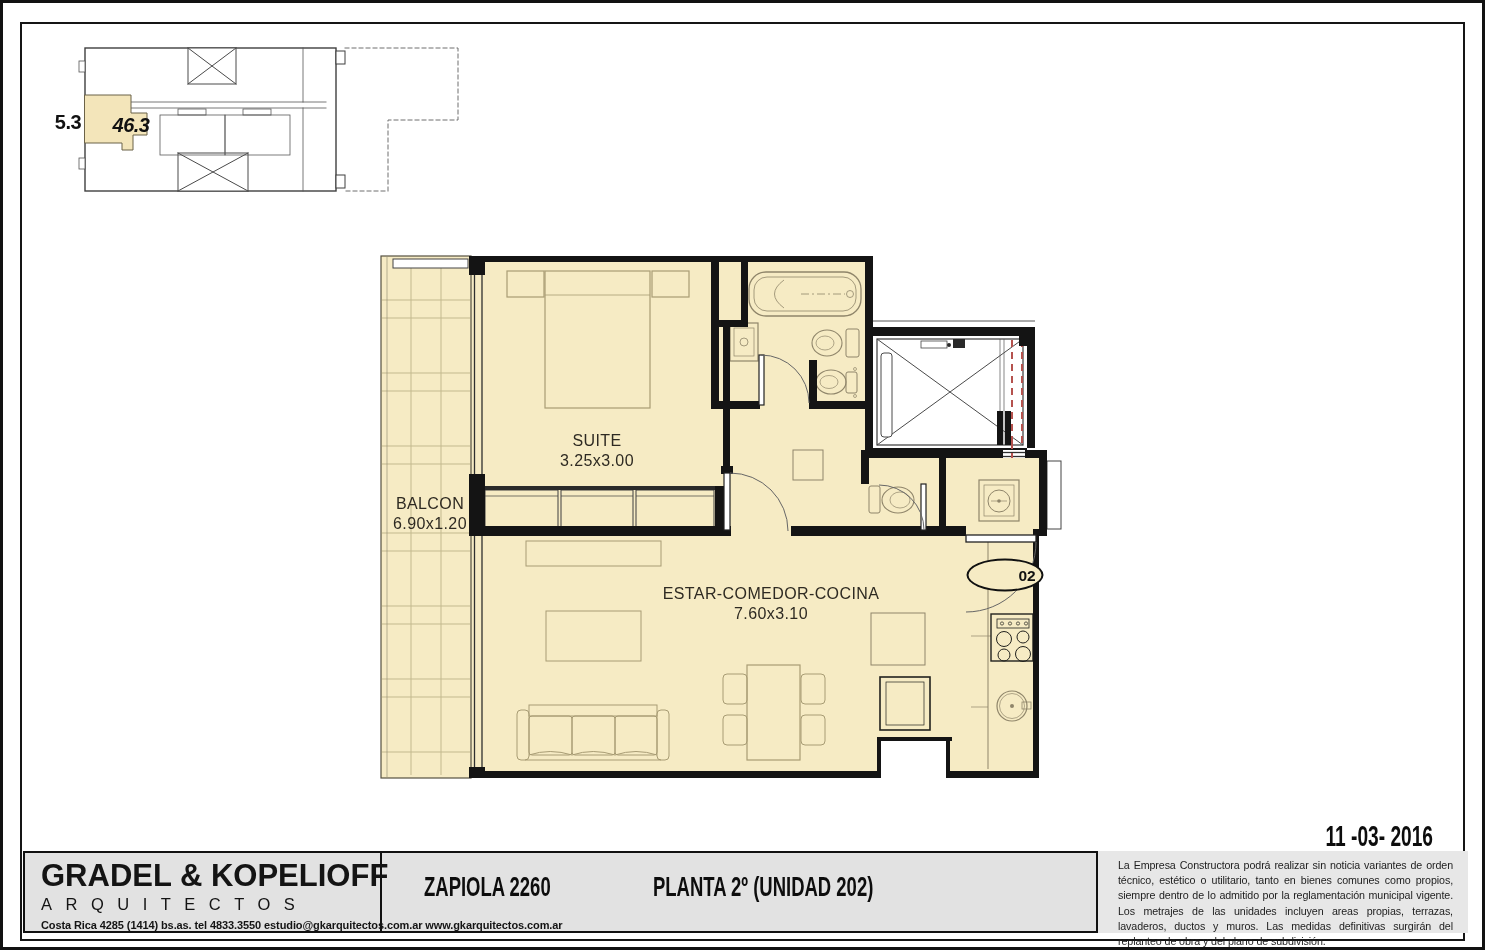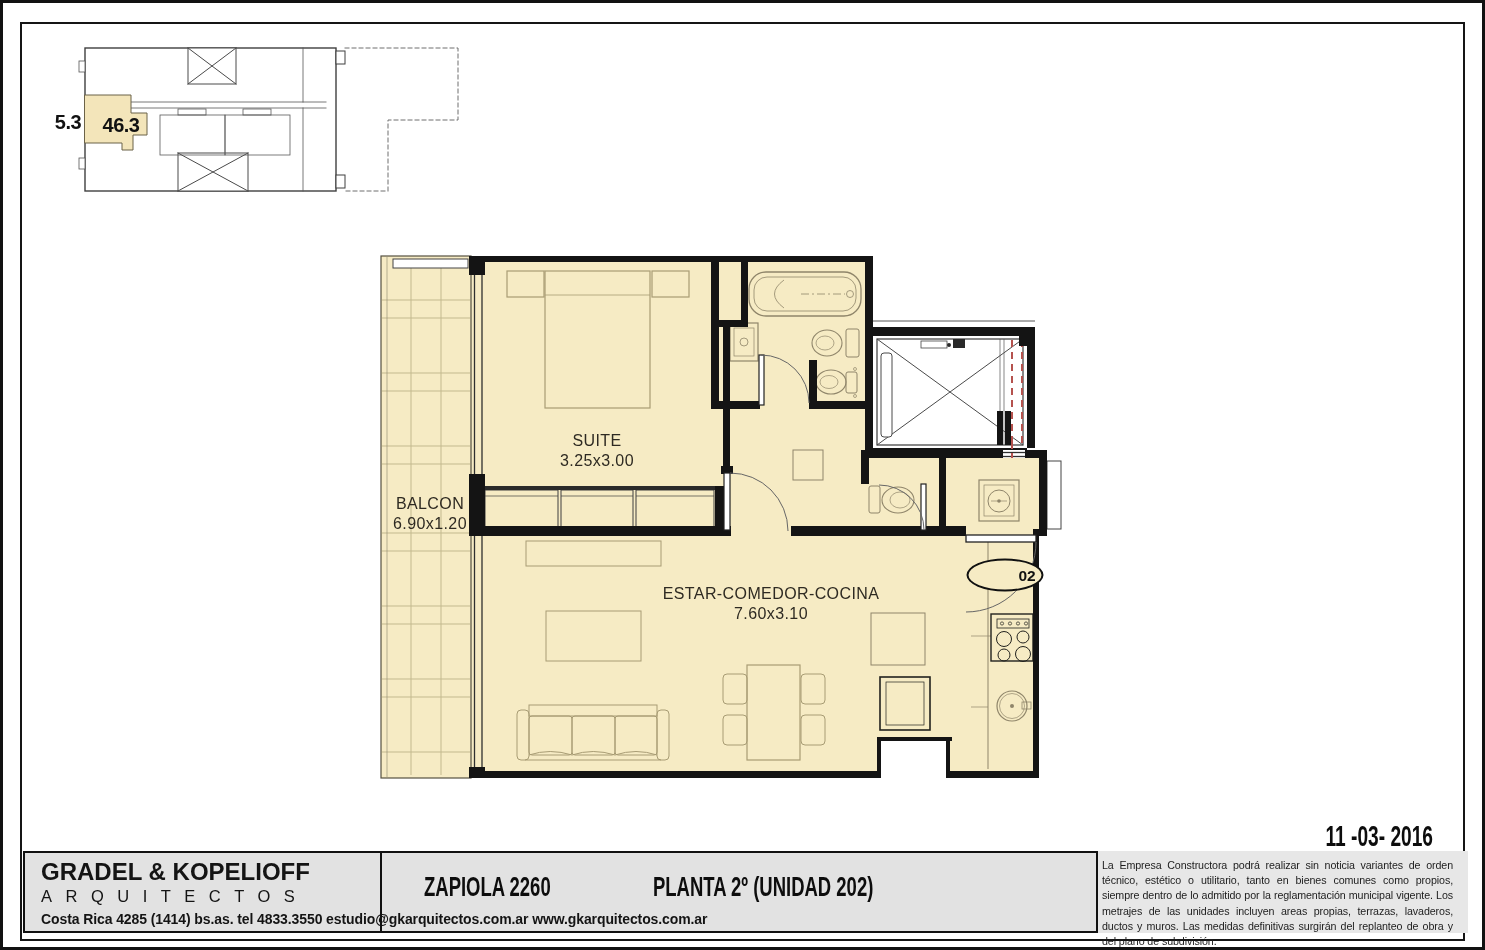--- a/index.html
+++ b/index.html
@@ -19,28 +19,28 @@
          background:#f6ebc4;color:#111;font-weight:bold;font-size:15.5px;
          display:flex;align-items:center;justify-content:center;padding-left:44px;}
   .date{position:absolute;left:1250px;top:817px;width:180px;text-align:right;
          font-weight:bold;font-size:29px;color:#0d0d0d;transform:scaleX(.66);
          transform-origin:right center;white-space:nowrap;}
   
   .band{position:absolute;left:20px;top:848px;width:1445px;height:82px;
          background:#e2e2e2;border:2px solid #111;box-sizing:border-box;}
   .band-divider{position:absolute;top:848px;width:2px;height:82px;background:#111;}
   .logo{position:absolute;left:38px;top:855px;width:320px;color:#141414;}
-  .logo-name{font-weight:bold;font-size:24px;letter-spacing:0px;white-space:nowrap;}
+  .logo-name{font-weight:bold;font-size:31px;letter-spacing:0px;white-space:nowrap;}
   .logo-sub{font-size:16.5px;letter-spacing:13.5px;margin-top:1px;white-space:nowrap;}
-  .logo-address{font-size:14px;font-weight:bold;margin-top:5px;white-space:nowrap;letter-spacing:-0.1px;text-align:right;}
+  .logo-address{font-size:11px;font-weight:bold;margin-top:5px;white-space:nowrap;letter-spacing:-0.1px;text-align:right;}
   .proj-title{position:absolute;top:868px;font-weight:bold;font-size:28px;color:#0d0d0d;
          transform:scaleX(.66);transform-origin:left center;white-space:nowrap;}
   .disclaimer{position:absolute;left:1093px;top:848px;width:372px;height:82px;
          border-left:2px solid #111;box-sizing:border-box;background:#e7e7e7;
-         padding:7px 15px 0 4px;}
+         padding:7px 15px 0 20px;}
   .disclaimer p{margin:0;font-size:10.7px;line-height:1.42;color:#1d1d1d;
          text-align:justify;letter-spacing:-0.1px;}
 </style>
 </head>
 <body>
 
 <div class="sheet">
   <div class="inner-frame"></div>
 
   <svg class="plan-svg" width="1485" height="950" viewBox="0 0 1485 950">
@@ -290,21 +290,21 @@
       <path d="M 727,470 A 58 58 0 0 1 785,528" fill="none" stroke="#666" stroke-width="1"></path>
       <rect x="918" y="481" width="5" height="46" fill="#ffffff" stroke="#222" stroke-width="1.2"></rect>
       <path d="M 876,482 A 45 45 0 0 1 921,527" fill="none" stroke="#666" stroke-width="1"></path>
       <rect x="963" y="532" width="70" height="7" fill="#ffffff" stroke="#222" stroke-width="1.3"></rect>
       <path d="M 1033,539 A 70 70 0 0 1 963,609" fill="none" stroke="#666" stroke-width="1"></path>
       <line x1="1009" y1="440" x2="1009" y2="455" stroke="#b5524e" stroke-width="2" stroke-dasharray="6 4"></line>
     </g>
   </svg>
 
   <div class="kp-num" style="left:65px;top:119px;">5.3</div>
-  <div class="kp-num" style="left:118px;top:122px;">46.3</div>
+  <div class="kp-num" style="left:128px;top:122px;font-style:italic;">46.3</div>
 
   <div class="room-label" style="left:427px;top:491px;">
     <div>BALCON</div>
     <div>6.90x1.20</div>
   </div>
   <div class="room-label" style="left:594px;top:428px;">
     <div>SUITE</div>
     <div>3.25x3.00</div>
   </div>
   <div class="room-label" style="left:768px;top:581px;">

